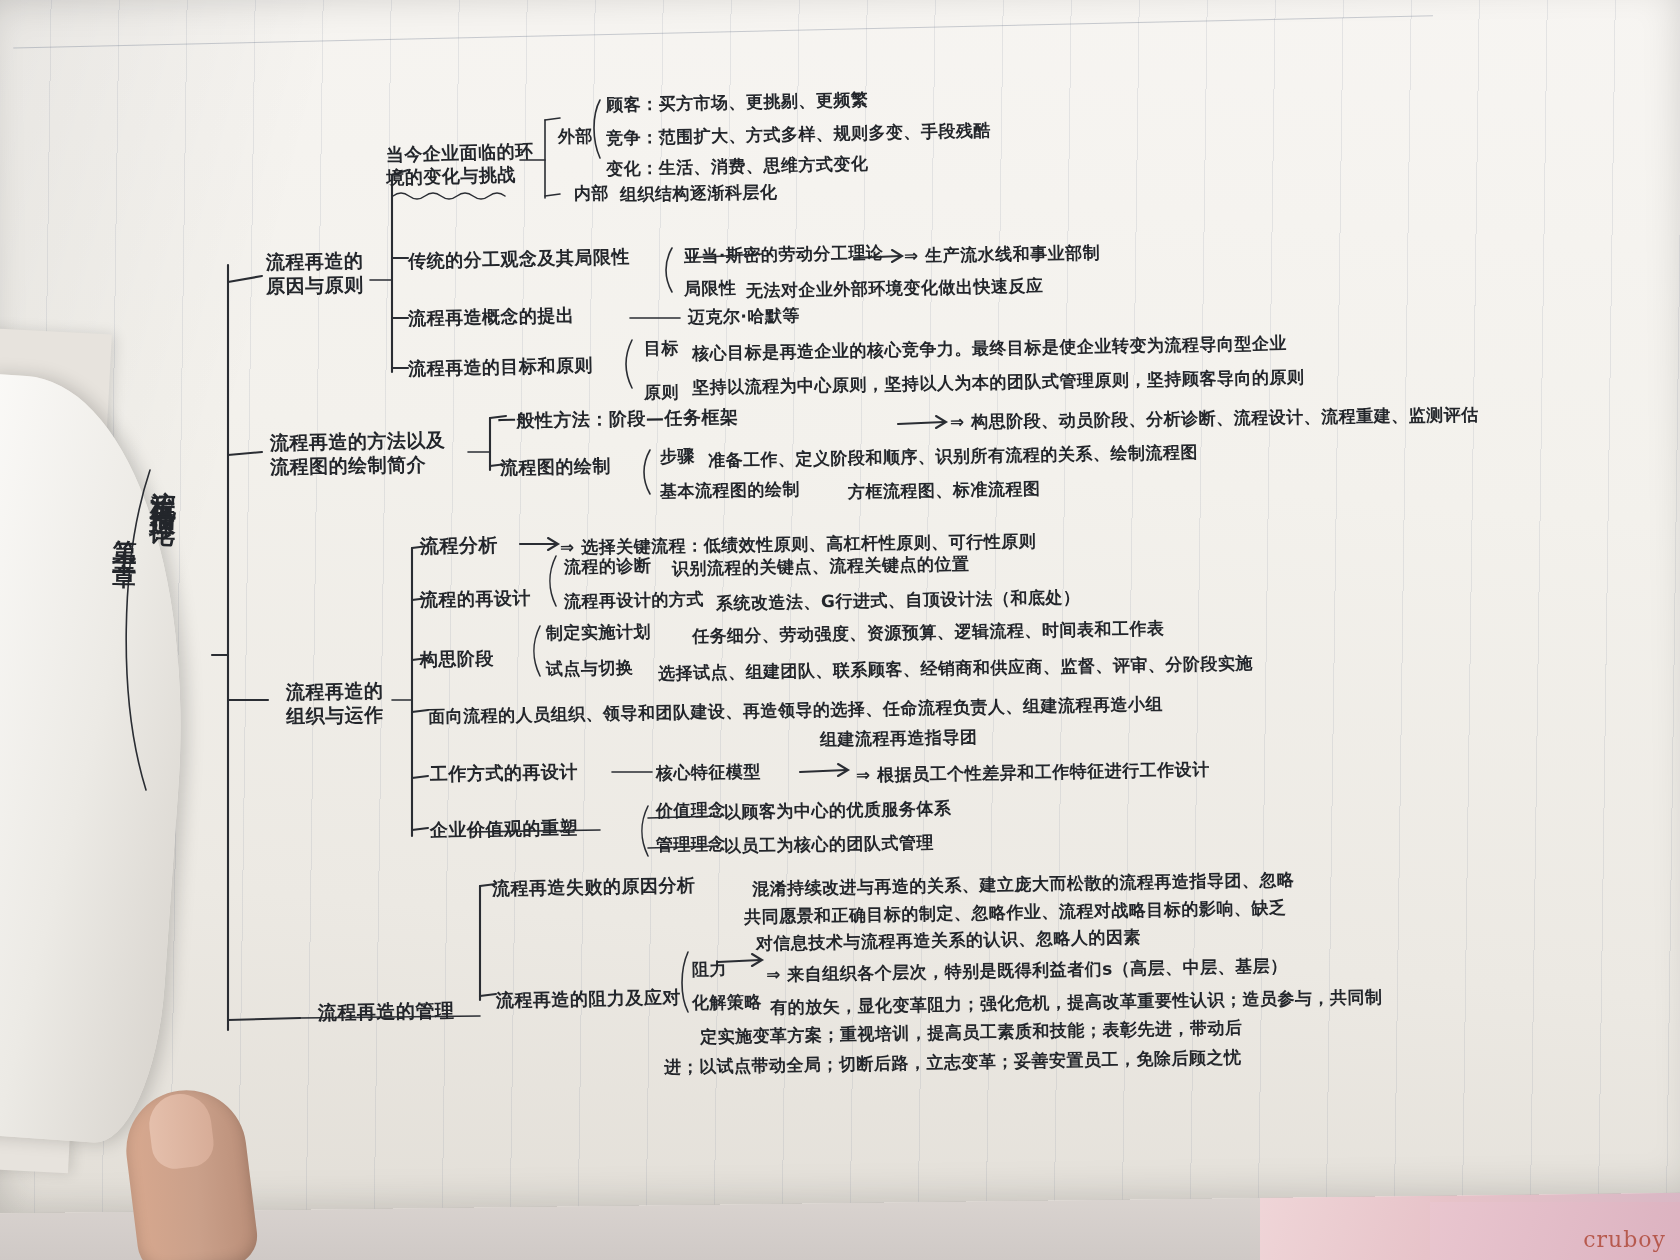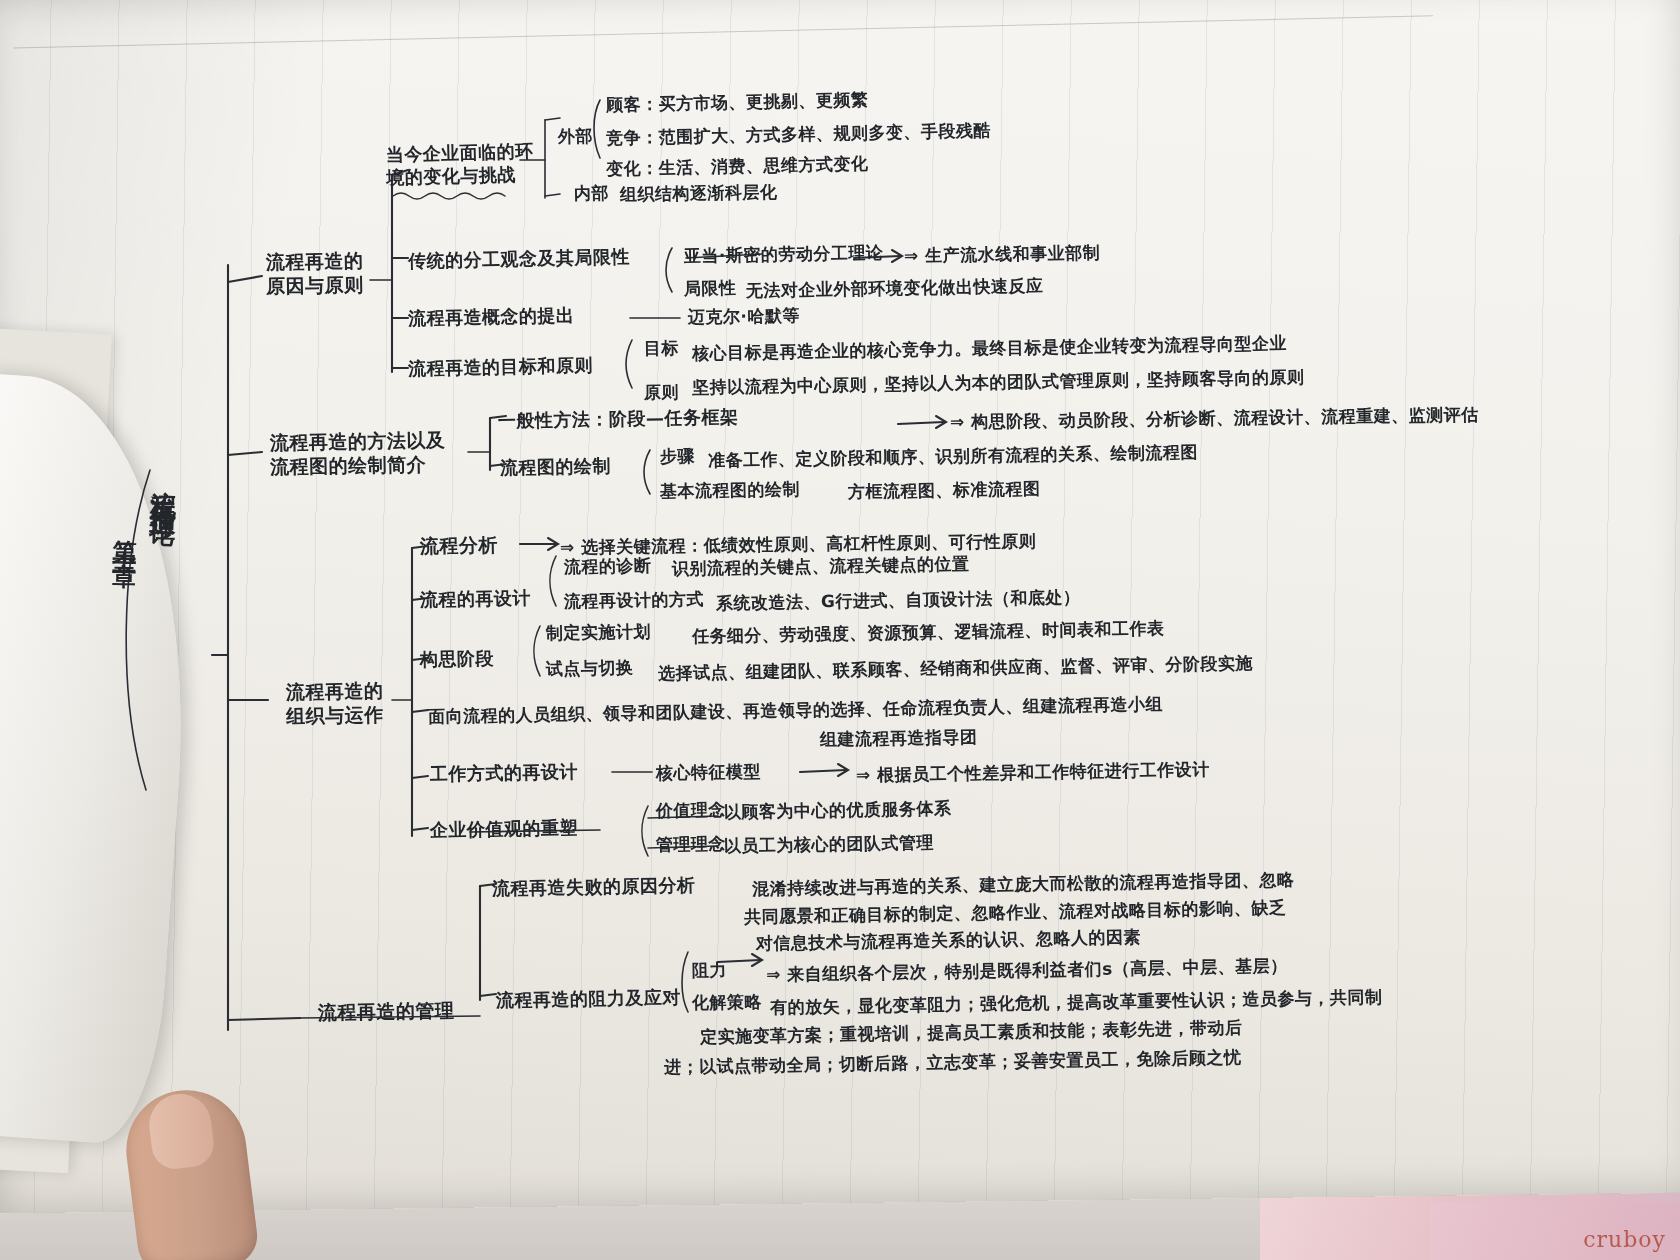--- a/index.html
+++ b/index.html
@@ -275,20 +275,20 @@
   <div class="node hand" style="left:724px;top:834px;font-size:17px;transform:rotate(-1deg);">以员工为核心的团队式管理</div>
 
   <div class="node hand" style="left:318px;top:1000px;font-size:19px;transform:rotate(-1deg);">流程再造的管理</div>
 
   <div class="node hand" style="left:492px;top:876px;font-size:18px;transform:rotate(-1deg);">流程再造失败的原因分析</div>
   <div class="node hand" style="left:752px;top:874px;font-size:17px;transform:rotate(-1deg);">混淆持续改进与再造的关系、建立庞大而松散的流程再造指导团、忽略</div>
   <div class="node hand" style="left:744px;top:902px;font-size:17px;transform:rotate(-1deg);">共同愿景和正确目标的制定、忽略作业、流程对战略目标的影响、缺乏</div>
   <div class="node hand" style="left:756px;top:930px;font-size:17px;transform:rotate(-1deg);">对信息技术与流程再造关系的认识、忽略人的因素</div>
 
   <div class="node hand" style="left:496px;top:988px;font-size:18px;transform:rotate(-1deg);">流程再造的阻力及应对</div>
-  <div class="node hand" style="left:692px;top:960px;font-size:17px;transform:rotate(-1deg);">阻力</div>
+  <div class="node hand" style="left:692px;top:960px;font-size:17px;transform:rotate(-1deg);font-family:Liberation Mono, monospace;">阻力</div>
   <div class="node hand" style="left:766px;top:960px;font-size:17px;transform:rotate(-1deg);">⇒ 来自组织各个层次，特别是既得利益者们s（高层、中层、基层）</div>
   <div class="node hand" style="left:692px;top:992px;font-size:17px;transform:rotate(-1deg);">化解策略</div>
   <div class="node hand" style="left:770px;top:992px;font-size:17px;transform:rotate(-1deg);">有的放矢，显化变革阻力；强化危机，提高改革重要性认识；造员参与，共同制</div>
   <div class="node hand" style="left:700px;top:1022px;font-size:17px;transform:rotate(-1deg);">定实施变革方案；重视培训，提高员工素质和技能；表彰先进，带动后</div>
   <div class="node hand" style="left:664px;top:1052px;font-size:17px;transform:rotate(-1deg);">进；以试点带动全局；切断后路，立志变革；妥善安置员工，免除后顾之忧</div>
 
 </div>
 
 </body></html>

